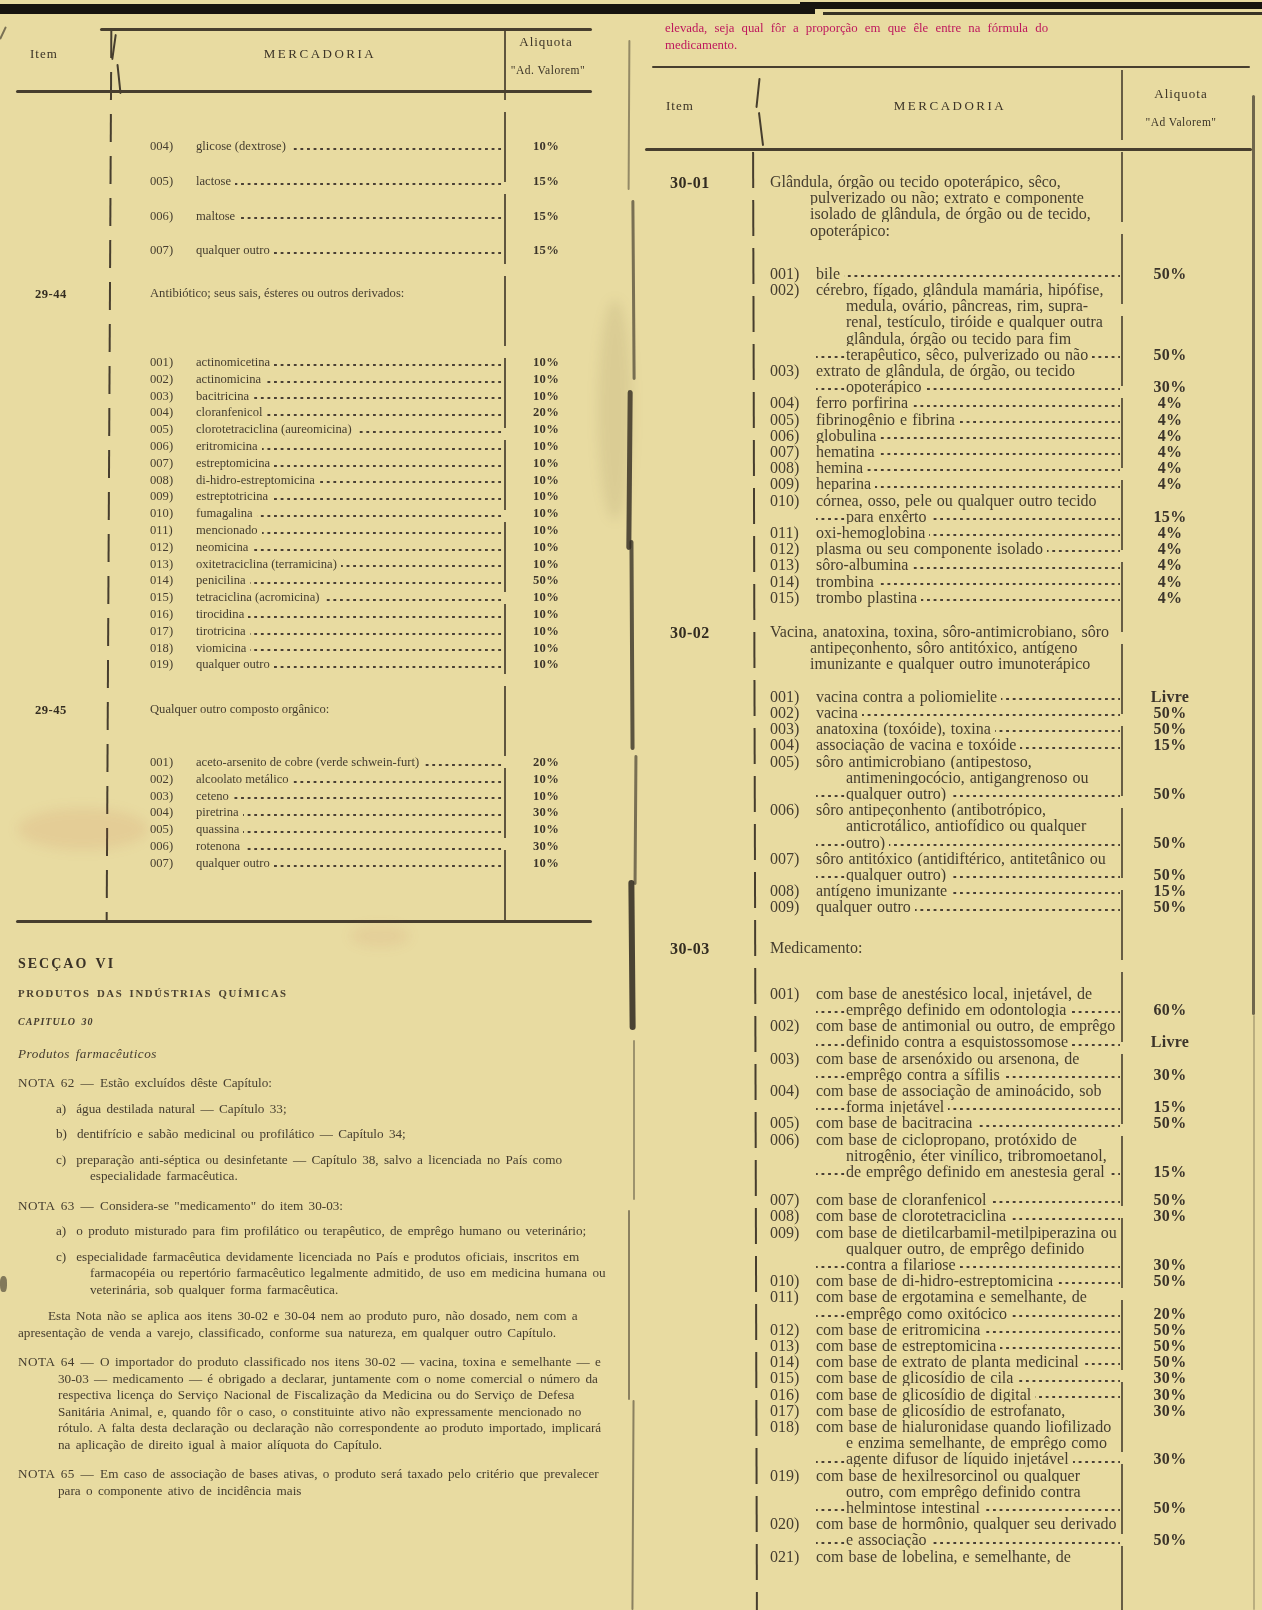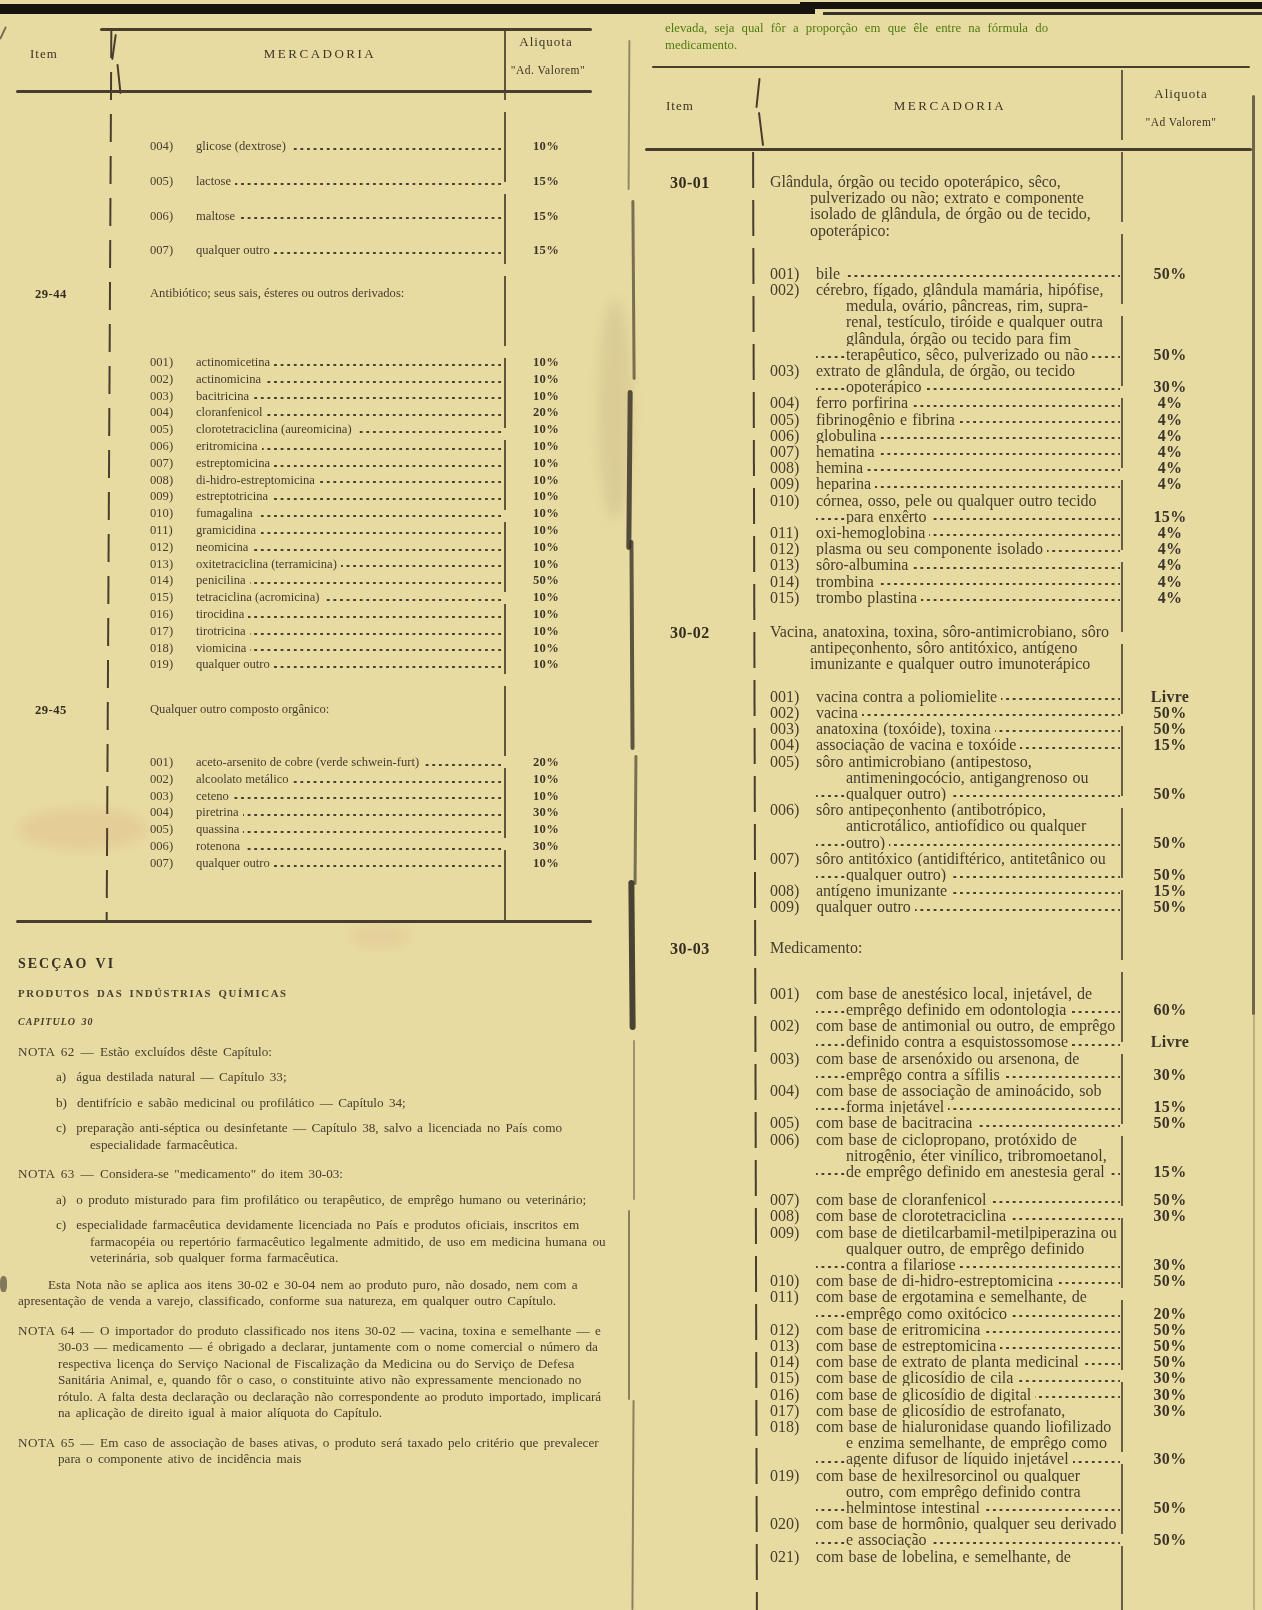--- a/index.html
+++ b/index.html
@@ -30,21 +30,21 @@
   .num{align-self:start;color:#453d2f;}
   .txt{position:relative;padding-left:30px;text-indent:-30px;
        background-image:radial-gradient(circle,#4a4034 1.1px,transparent 1.5px);
        background-size:6.6px 4px;background-repeat:repeat-x;
        background-position:30px calc(100% - 4px);}
   .nodots .txt,.heading .txt{background-image:none;}
   .heading .txt{grid-column:1/3;padding-left:40px;text-indent:-40px;}
   .t{background-color:#e8dba1;padding-right:4px;}
   .val{align-self:end;text-align:center;font-weight:700;color:#3b342a;letter-spacing:.3px;}
   
-  #cont{position:absolute;left:665px;top:20px;width:568px;font-size:12.8px;line-height:17px;word-spacing:4px;color:#4d7c0f;}
+  #cont{position:absolute;left:665px;top:20px;width:568px;font-size:12.8px;line-height:17px;word-spacing:4px;color:#be185d;}
   #cont span{display:block;}
   
   #mid{position:absolute;left:18px;top:932px;width:588px;font-size:13.2px;line-height:16.5px;word-spacing:2px;color:#453d2f;}
   #mid .c{text-align:left;}
   #sec-title{margin-top:24px;font-weight:700;font-size:14px;letter-spacing:2px;color:#3a3226;}
   #sec-sub{margin-top:12px;font-size:10.8px;letter-spacing:1.6px;font-weight:700;color:#4a4131;}
   #cap-title{margin-top:13px;font-weight:700;font-style:italic;font-size:10px;letter-spacing:1px;}
   #cap-sub{margin-top:15px;font-style:italic;font-size:13.2px;letter-spacing:.5px;}
   #notes{margin-top:8px;}
   .note{margin:13px 0 0 0;padding-left:40px;text-indent:-40px;}
@@ -148,21 +148,21 @@
           <div class="txt"><span class="t">estreptotricina</span></div>
           <div class="val">10%</div>
         </div>
         <div class="entry">
           <span class="num">010)</span>
           <div class="txt"><span class="t">fumagalina</span></div>
           <div class="val">10%</div>
         </div>
         <div class="entry">
           <span class="num">011)</span>
-          <div class="txt"><span class="t">gramicidina</span></div>
+          <div class="txt"><span class="t">mencionado</span></div>
           <div class="val">10%</div>
         </div>
         <div class="entry">
           <span class="num">012)</span>
           <div class="txt"><span class="t">neomicina</span></div>
           <div class="val">10%</div>
         </div>
         <div class="entry">
           <span class="num">013)</span>
           <div class="txt"><span class="t">oxitetraciclina (terramicina)</span></div>
@@ -239,20 +239,21 @@
           <div class="txt"><span class="t">qualquer outro</span></div>
           <div class="val">10%</div>
         </div>
       </div>
     </div>
 
   <div id="mid">
     <div class="c" id="sec-title">SECÇAO VI</div>
     <div class="c" id="sec-sub">PRODUTOS DAS INDÚSTRIAS QUÍMICAS</div>
     <div class="c" id="cap-title">CAPITULO 30</div>
+    <div class="c" id="cap-sub">Produtos farmacêuticos</div>
     <div id="notes">
         <p class="note"><span class="nlabel">NOTA 62 — </span>Estão excluídos dêste Capítulo:</p>
         <p class="sub"><span class="tag">a)</span>água destilada natural — Capítulo 33;</p>
         <p class="sub"><span class="tag">b)</span>dentifrício e sabão medicinal ou profilático — Capítulo 34;</p>
         <p class="sub"><span class="tag">c)</span>preparação anti-séptica ou desinfetante — Capítulo 38, salvo a licenciada no País como especialidade farmacêutica.</p>
         <p class="note"><span class="nlabel">NOTA 63 — </span>Considera-se "medicamento" do item 30-03:</p>
         <p class="sub"><span class="tag">a)</span>o produto misturado para fim profilático ou terapêutico, de emprêgo humano ou veterinário;</p>
         <p class="sub"><span class="tag">c)</span>especialidade farmacêutica devidamente licenciada no País e produtos oficiais, inscritos em farmacopéia ou repertório farmacêutico legalmente admitido, de uso em medicina humana ou veterinária, sob qualquer forma farmacêutica.</p>
         <p class="post">Esta Nota não se aplica aos itens 30-02 e 30-04 nem ao produto puro, não dosado, nem com a apresentação de venda a varejo, classificado, conforme sua natureza, em qualquer outro Capítulo.</p>
         <p class="note"><span class="nlabel">NOTA 64 — </span>O importador do produto classificado nos itens 30-02 — vacina, toxina e semelhante — e 30-03 — medicamento — é obrigado a declarar, juntamente com o nome comercial o número da respectiva licença do Serviço Nacional de Fiscalização da Medicina ou do Serviço de Defesa Sanitária Animal, e, quando fôr o caso, o constituinte ativo não expressamente mencionado no rótulo. A falta desta declaração ou declaração não correspondente ao produto importado, implicará na aplicação de direito igual à maior alíquota do Capítulo.</p>

